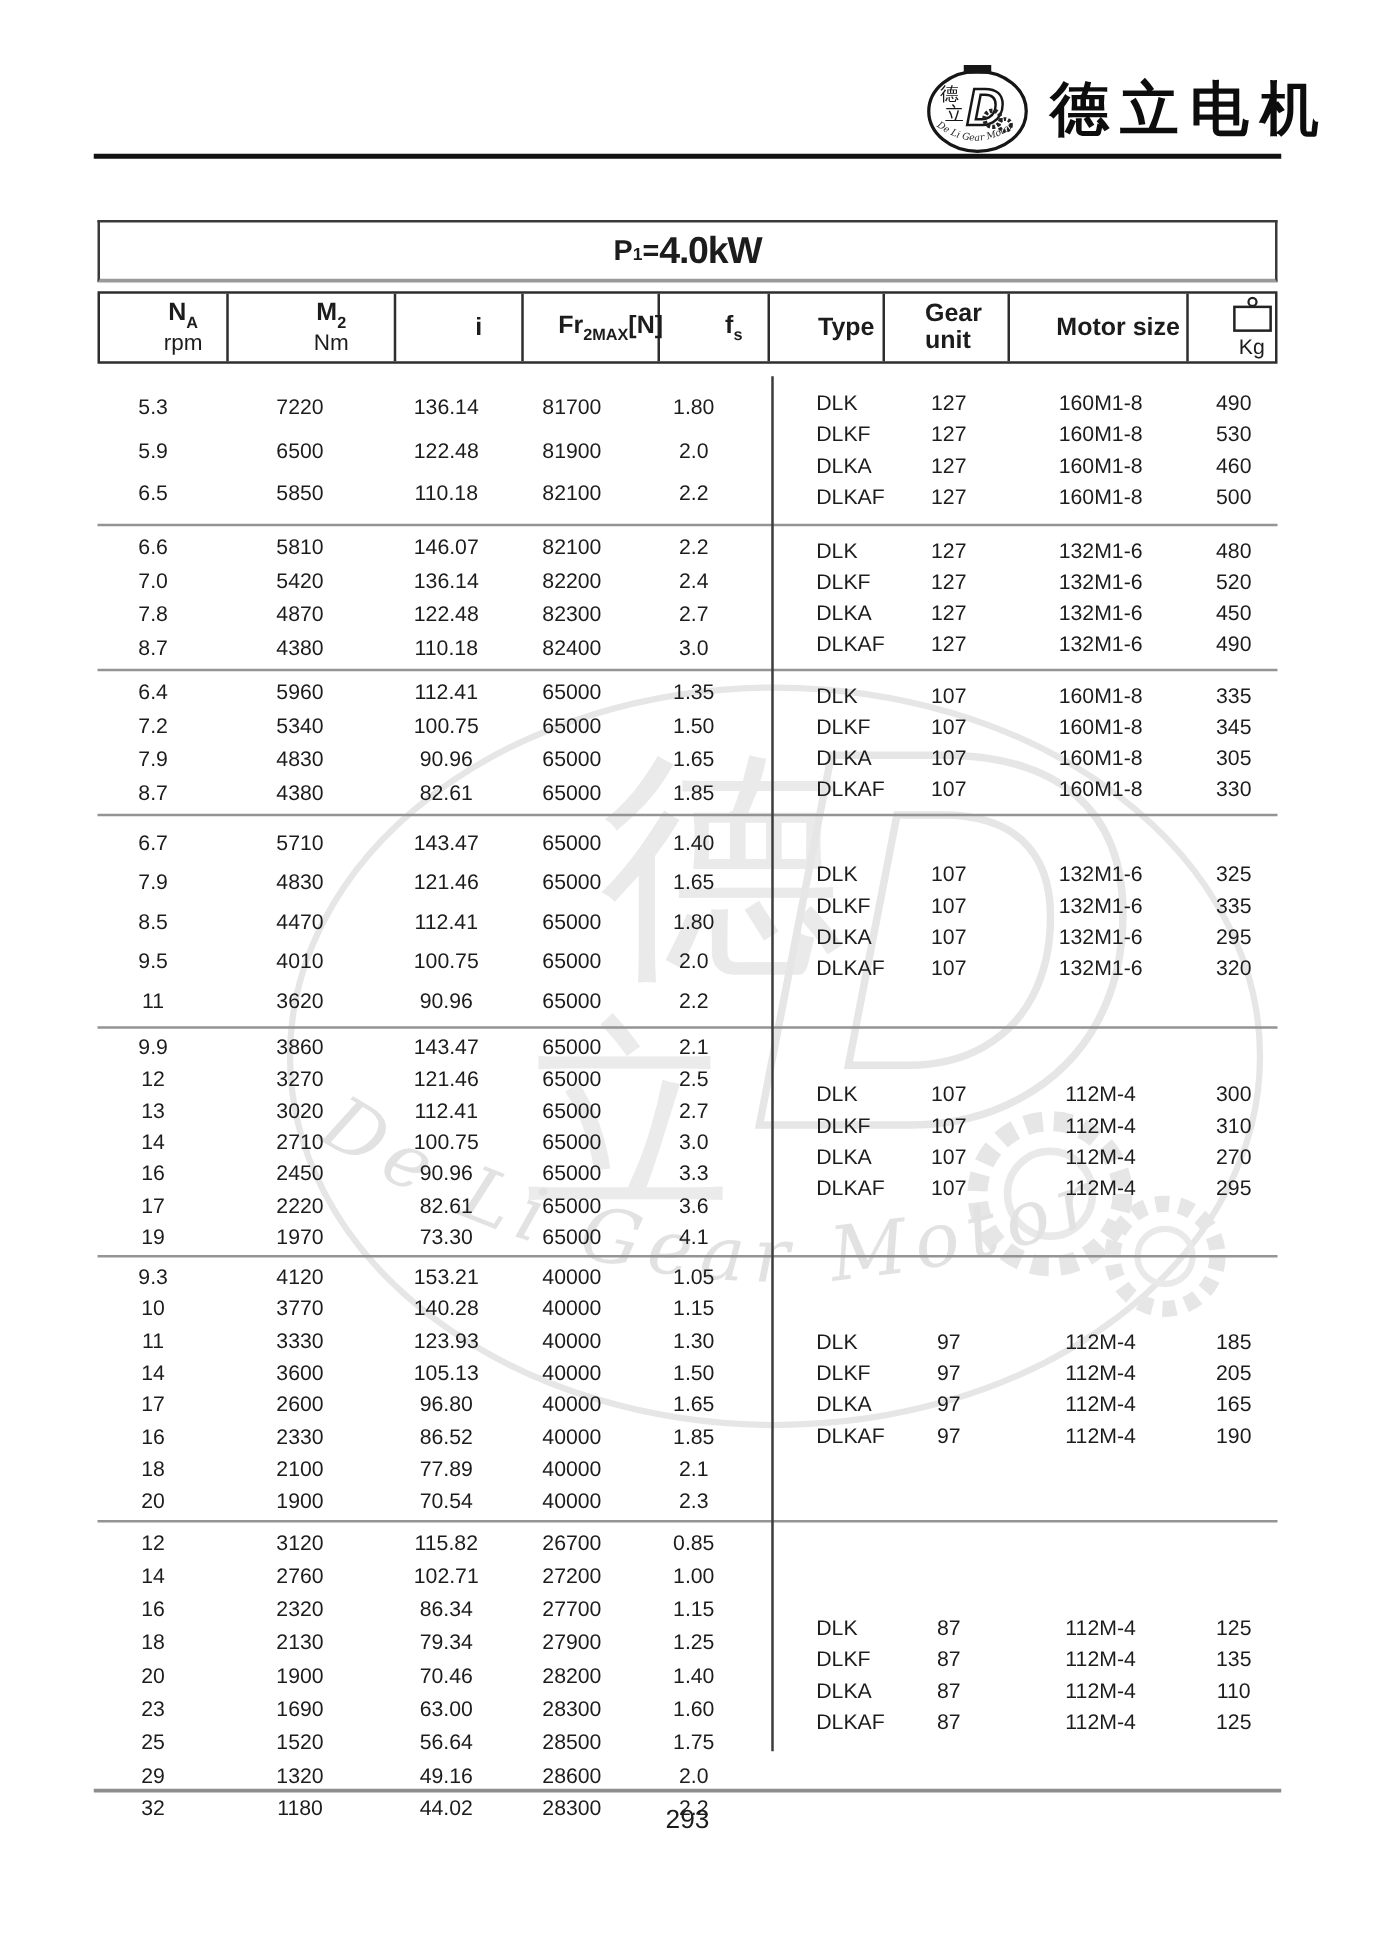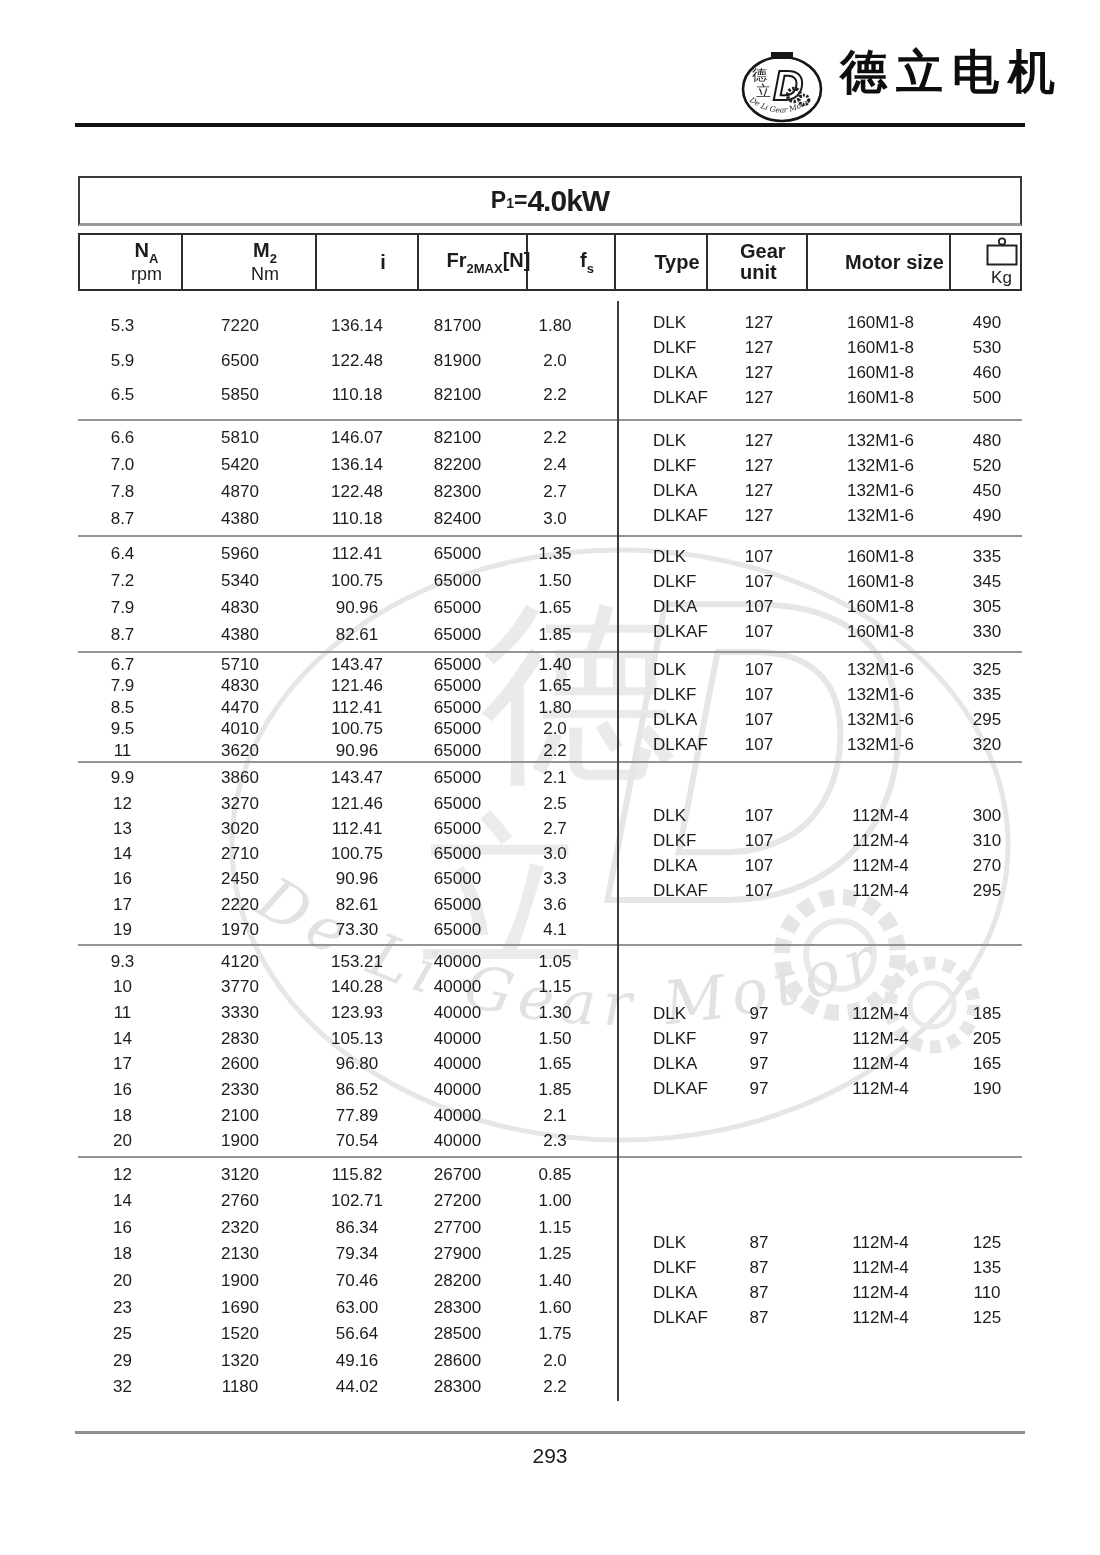--- a/index.html
+++ b/index.html
@@ -1,20 +1,20 @@
 <!DOCTYPE html>
 <html><head>
 <meta charset="utf-8">
 <style>
   html,body{margin:0;padding:0;background:#fff;}
   .page{position:relative;width:1100px;height:1555px;background:#fff;overflow:hidden;
         font-family:"Liberation Sans",sans-serif;color:#1c1c1c;}
   
   .logo{position:absolute;left:738px;top:48px;}
-  .brand-name{position:absolute;left:840px;top:41px;width:190px;
+  .brand-name{position:absolute;left:840px;top:56px;width:190px;
               font-family:Liberation Serif, serif;font-weight:bold;font-size:47px;
               letter-spacing:9px;color:#0d0d0d;white-space:nowrap;}
   .top-rule{position:absolute;left:75px;top:123px;width:950px;height:4px;background:#121212;}
   
   .watermark{position:absolute;left:120px;top:500px;z-index:0;pointer-events:none;}
   
   .title-box{position:absolute;left:78px;top:176px;width:944px;height:50px;box-sizing:border-box;
              border:2px solid #3a3a3a;border-bottom:3px solid #9a9a9a;background:transparent;
              display:flex;align-items:center;justify-content:center;z-index:2;}
   .title-box .tp{font-size:23px;font-weight:bold;}
@@ -300,21 +300,21 @@
               <span class="c3">305</span>
             </div>
             <div class="rrow">
               <span class="c0">DLKAF</span>
               <span class="c1">107</span>
               <span class="c2">160M1-8</span>
               <span class="c3">330</span>
             </div>
           </div>
         </div>
-        <div class="block" style="height: 110px;">
+        <div class="block" style="height: 170px;">
           <div class="bleft">
             <div class="lrow">
               <span class="c0">6.7</span>
               <span class="c1">5710</span>
               <span class="c2">143.47</span>
               <span class="c3">65000</span>
               <span class="c4">1.40</span>
             </div>
             <div class="lrow">
               <span class="c0">7.9</span>
@@ -469,21 +469,21 @@
             </div>
             <div class="lrow">
               <span class="c0">11</span>
               <span class="c1">3330</span>
               <span class="c2">123.93</span>
               <span class="c3">40000</span>
               <span class="c4">1.30</span>
             </div>
             <div class="lrow">
               <span class="c0">14</span>
-              <span class="c1">2830</span>
+              <span class="c1">3600</span>
               <span class="c2">105.13</span>
               <span class="c3">40000</span>
               <span class="c4">1.50</span>
             </div>
             <div class="lrow">
               <span class="c0">17</span>
               <span class="c1">2600</span>
               <span class="c2">96.80</span>
               <span class="c3">40000</span>
               <span class="c4">1.65</span>

